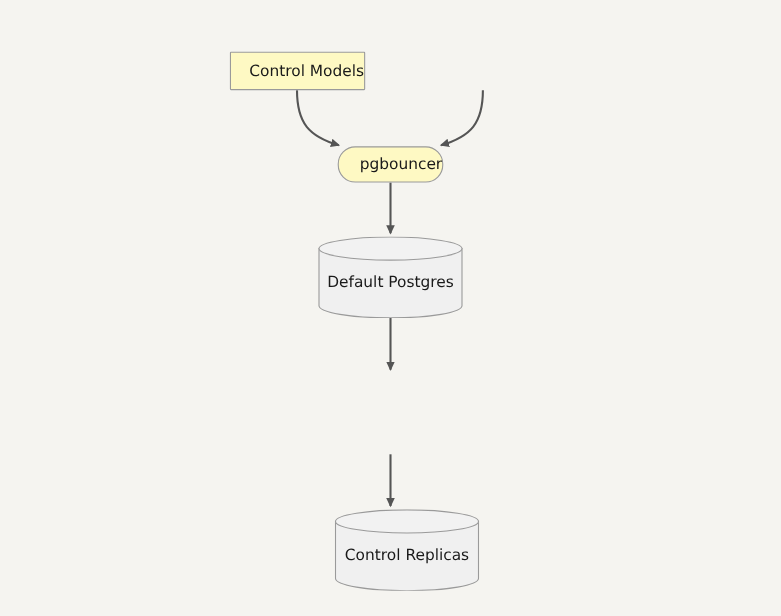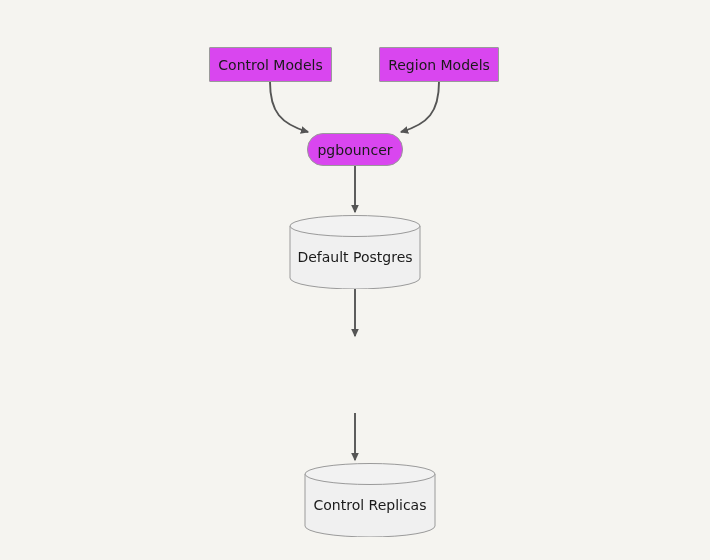--- a/index.html
+++ b/index.html
@@ -24,25 +24,25 @@
     top: 0;
     width: 710px;
     height: 560px;
     pointer-events: none;
   }
 
   
   .node-box {
     position: absolute;
     box-sizing: border-box;
-    background: #d946ef;
+    background: #fef9c3;
     border: 1px solid #9a9a9a;
     display: flex;
     align-items: center;
-    justify-content: center;
+    justify-content: flex-end;
     color: #1a1a1a;
     font-size: 14px;
     line-height: 1;
     white-space: nowrap;
     border-radius: 1px;
   }
   .node-box.rounded {
     border-radius: 16px;
   }
 
@@ -94,23 +94,20 @@
 
     <path d="M 355 289 L 355 336" fill="none" stroke="#555555" stroke-width="1.9" marker-end="url(#arrowhead)"></path>
 
     <path d="M 355 413 L 355 460" fill="none" stroke="#555555" stroke-width="1.9" marker-end="url(#arrowhead)"></path>
   </svg>
 
   <div class="node-box" style="left:209px; top:47px; width:123px; height:35px;">
     <span>Control Models</span>
   </div>
 
-  <div class="node-box" style="left:379px; top:47px; width:120px; height:35px;">
-    <span>Region Models</span>
-  </div>
 
   <div class="node-box rounded" style="left:307px; top:133px; width:96px; height:33px;">
     <span>pgbouncer</span>
   </div>
 
   <div class="node-cylinder" style="left:289px; top:215px; width:132px; height:74px;">
     <svg class="cyl-svg" width="132" height="74" viewBox="0 0 132 74">
       <path d="M 1 11 L 1 63 A 65 11 0 0 0 131 63 L 131 11 Z" fill="#f0f0f0" stroke="#9a9a9a" stroke-width="1"></path>
       <ellipse cx="66" cy="11" rx="65" ry="10.5" fill="#f2f2f2" stroke="#9a9a9a" stroke-width="1"></ellipse>
     </svg>

